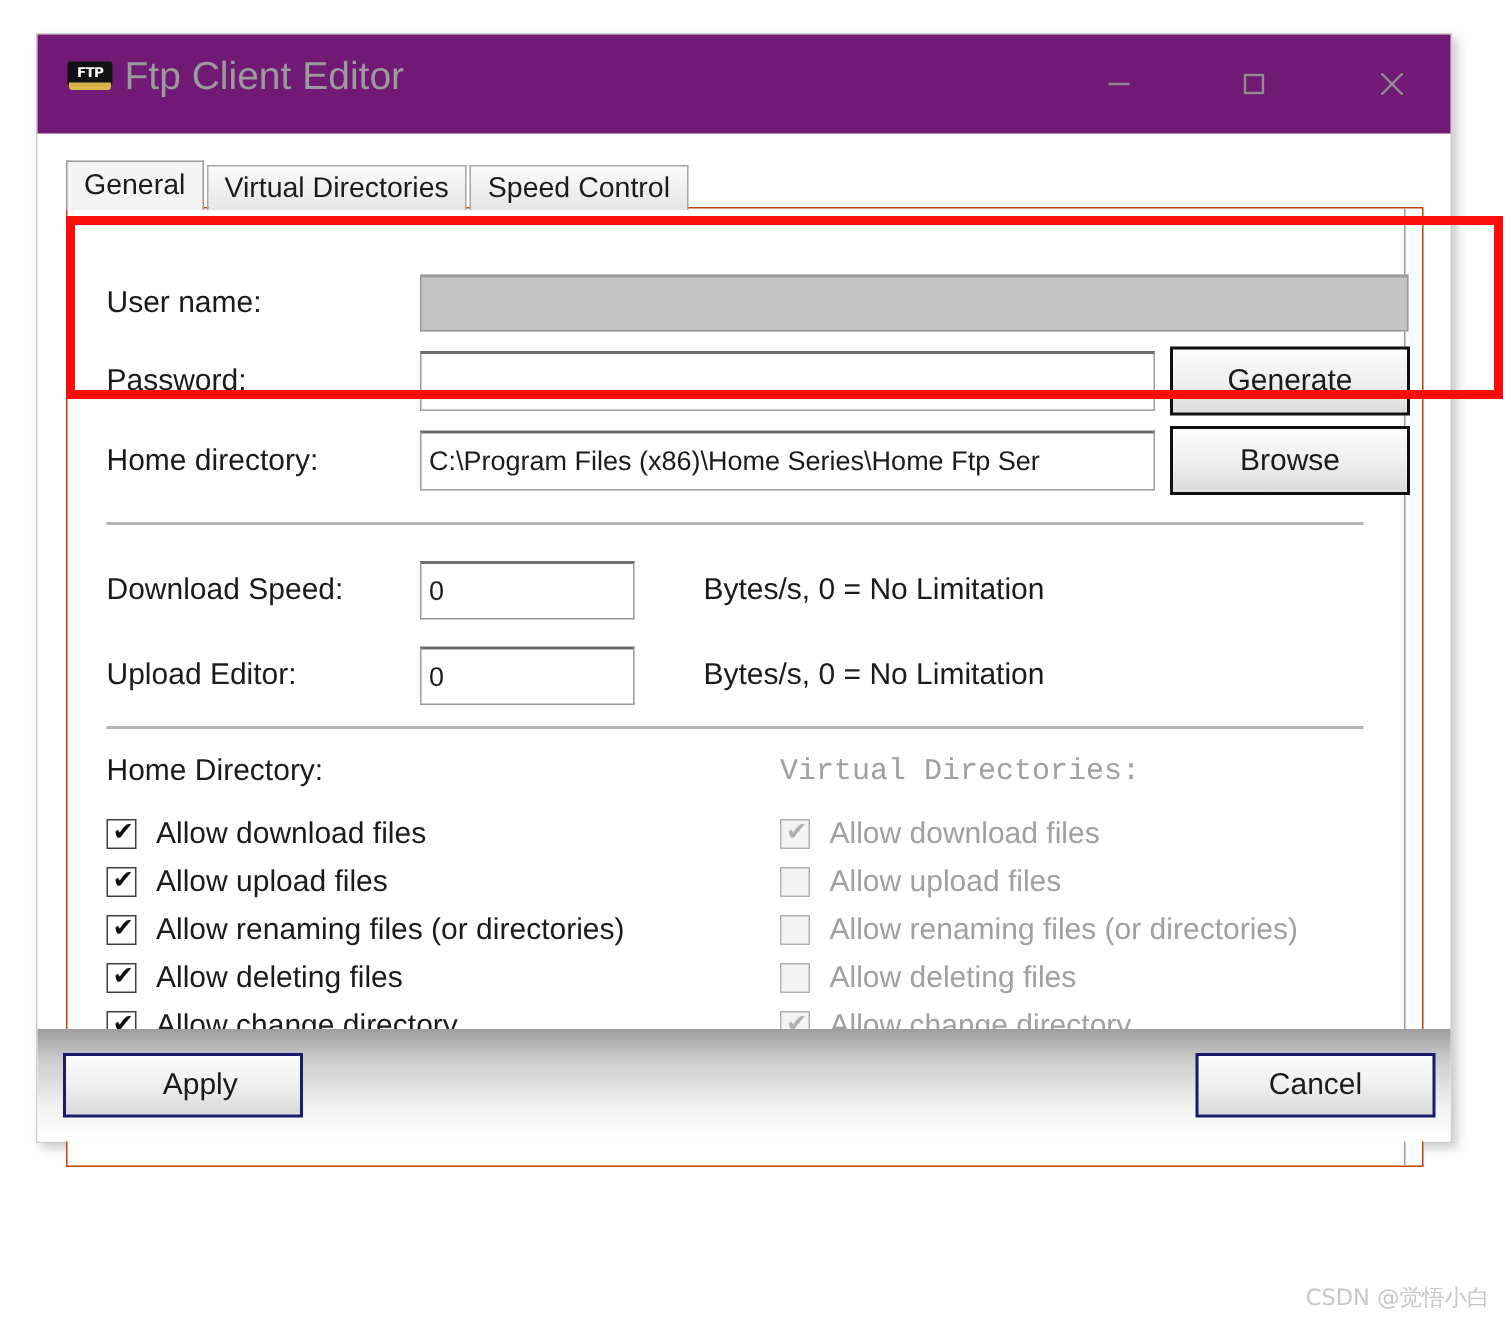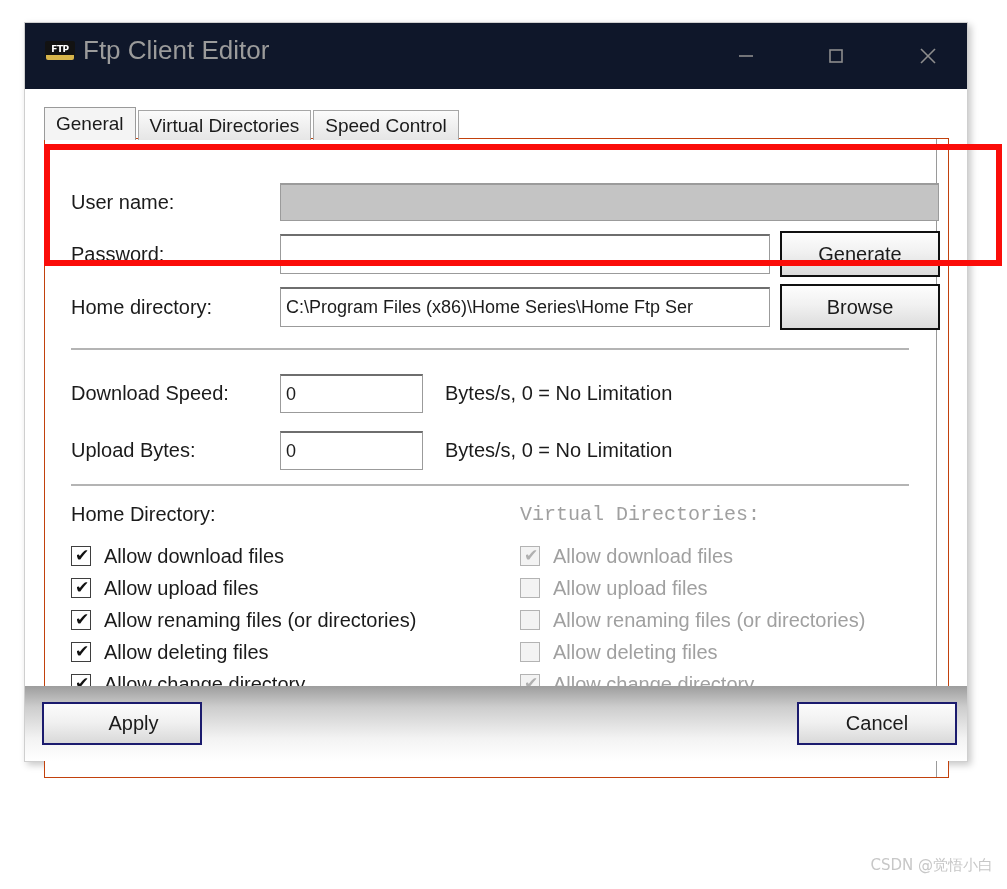--- a/index.html
+++ b/index.html
@@ -20,21 +20,21 @@
     width: 944px; height: 740px;
     background: #ffffff;
     border: 1px solid #cfcfcf;
     box-shadow: 3px 3px 7px rgba(0,0,0,0.22);
   }
 
   
   .titlebar {
     position: absolute; left: 0; top: 0;
     width: 100%; height: 66px;
-    background: #0f172a;
+    background: #701a75;
   }
   .app-icon {
     position: absolute; left: 20px; top: 18px;
     width: 30px; height: 20px;
   }
   .app-icon .glyphbox {
     position: absolute; left: 0; top: 0;
     width: 30px; height: 16px;
     background: #121212;
     border-radius: 2px;
@@ -137,20 +137,21 @@
     background: linear-gradient(to bottom, #fdfdfd 0%, #f1f1f1 45%, #dcdcdc 100%);
     font-size: 20px; color: #1b1b1b;
     display: flex; align-items: center; justify-content: center;
     font-family: "Liberation Sans", sans-serif;
   }
 
   .hint {
     position: absolute;
     font-size: 20px; color: #1b1b1b;
     white-space: nowrap;
+    margin-left: 24px;
   }
 
   hr.sep {
     position: absolute; left: 26px; width: 838px;
     height: 0; margin: 0;
     border: none; border-top: 2px solid #b4b4b4;
   }
 
   
   .grp-title {
@@ -289,21 +290,21 @@
 
         <hr class="sep" style="top:209px;">
 
         <div class="row" style="top:235px; height:40px;">
           <div class="flabel" style="top:8px;">Download Speed:</div>
           <div class="tbox" style="left:235px; top:0px; width:143px; height:39px;">0</div>
           <div class="hint" style="left:400px; top:8px;">Bytes/s, 0 = No Limitation</div>
         </div>
 
         <div class="row" style="top:292px; height:40px;">
-          <div class="flabel" style="top:8px;">Upload Bytes:</div>
+          <div class="flabel" style="top:8px;">Upload Editor:</div>
           <div class="tbox" style="left:235px; top:0px; width:143px; height:39px;">0</div>
           <div class="hint" style="left:400px; top:8px;">Bytes/s, 0 = No Limitation</div>
         </div>
 
         <hr class="sep" style="top:345px;">
 
         <div class="grp-title" style="left:26px; top:364px;">Home Directory:</div>
         <div class="grp-title dim" style="left:475px; top:364px;">Virtual Directories:</div>
 
         <div class="cbrow" style="left:26px; top:403px;">

